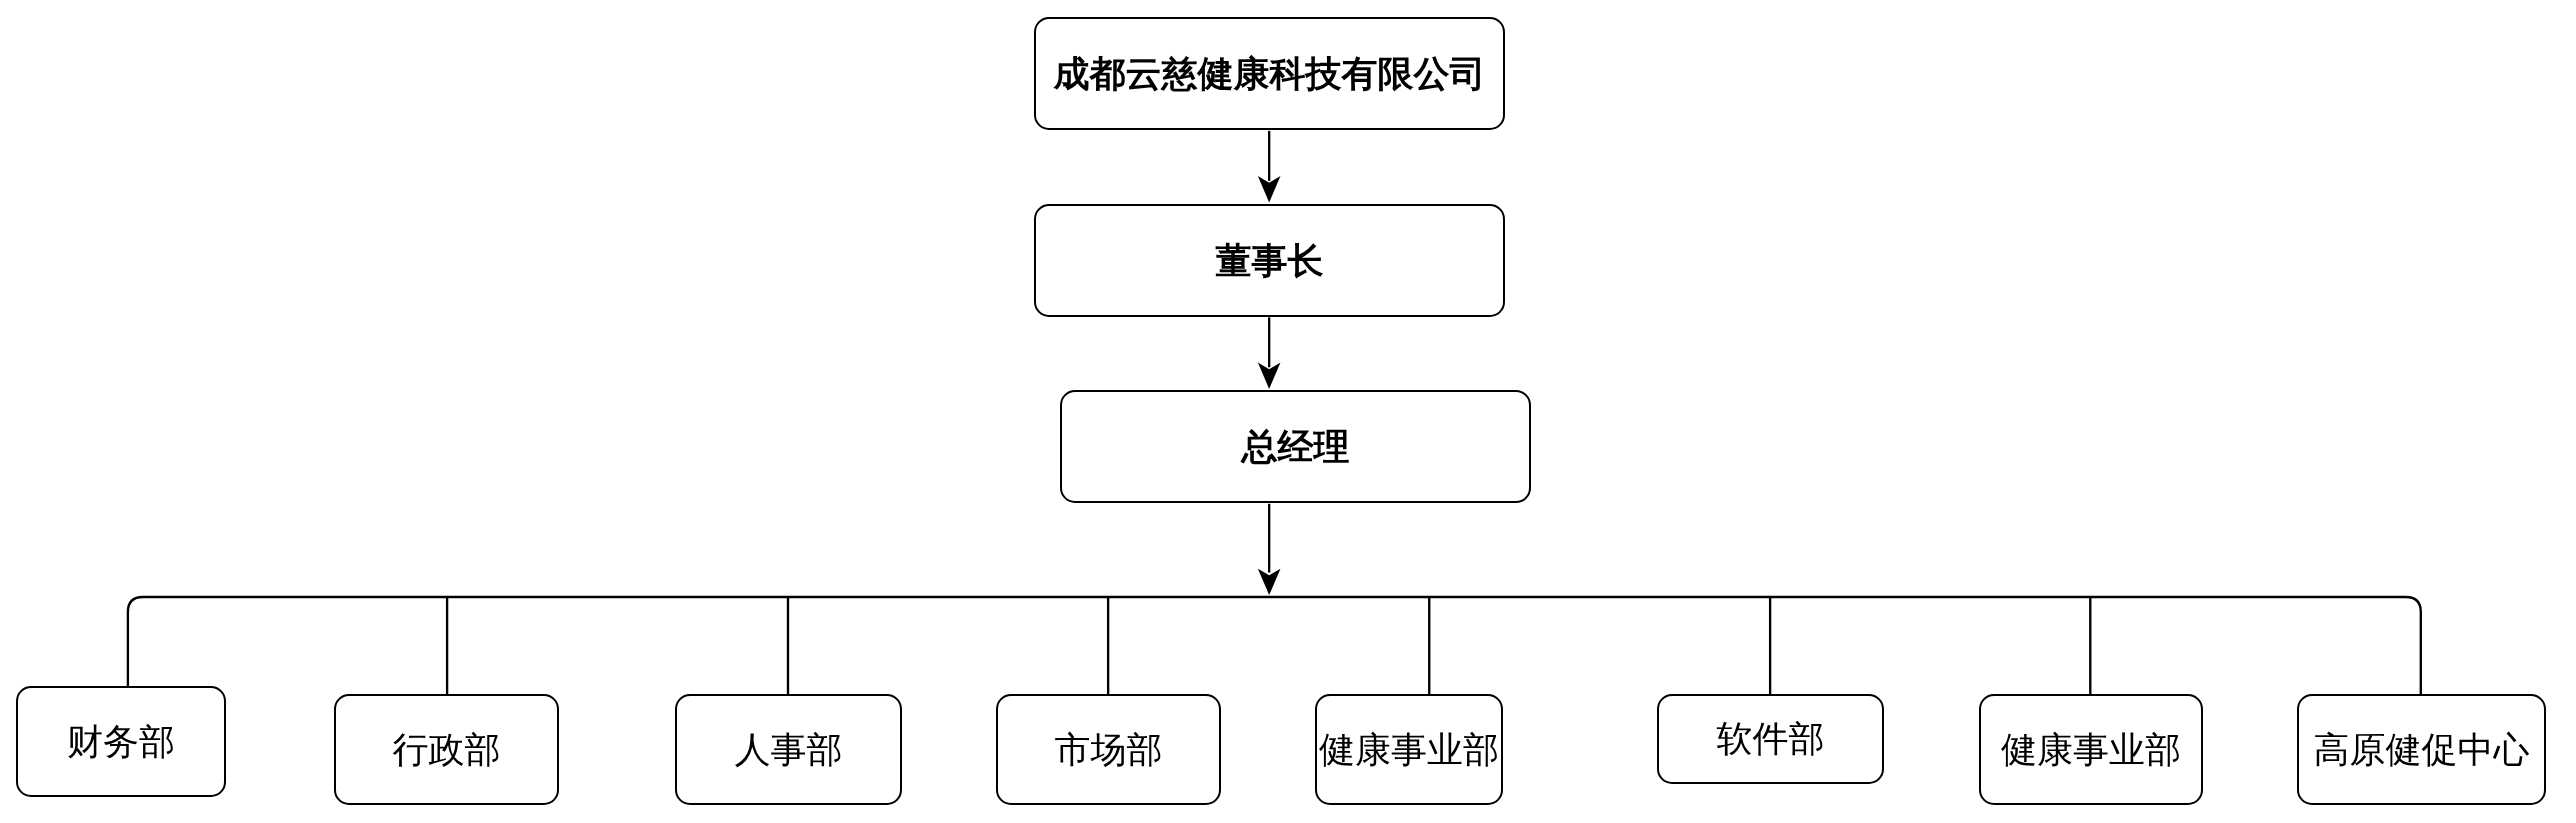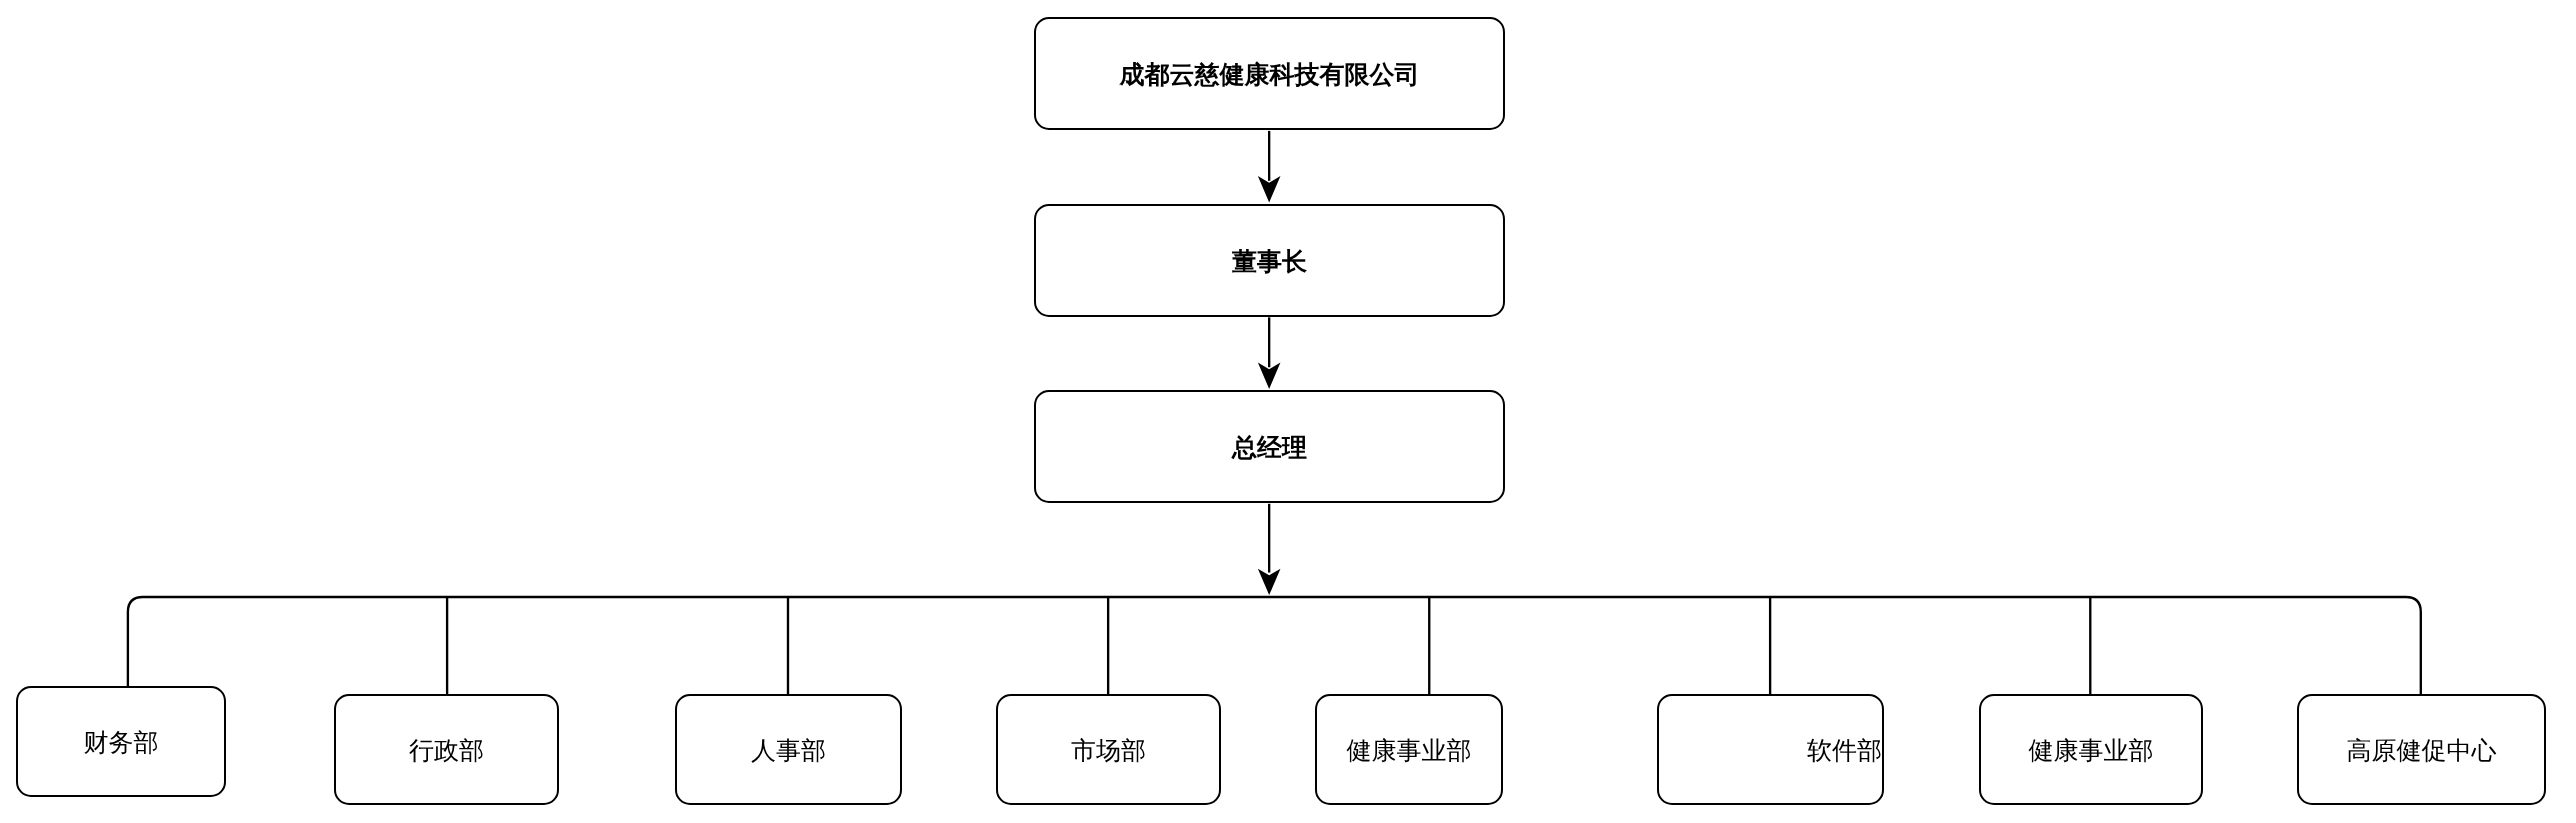--- a/index.html
+++ b/index.html
@@ -20,38 +20,38 @@
     position: absolute;
     box-sizing: border-box;
     background: #ffffff;
     border: 2.4px solid #000000;
     border-radius: 15px;
     display: flex;
     align-items: center;
     justify-content: center;
     text-align: center;
     color: #000000;
-    font-size: 25px;
+    font-size: 36px;
     line-height: 1.2;
     white-space: nowrap;
   }
   .node.bold { font-weight: bold; }
 
   
   #node-company          { left: 1034px; top: 17px;  width: 471px; height: 113px; }
   #node-chairman         { left: 1034px; top: 204px; width: 471px; height: 113px; align-items: center; }
-  #node-general-manager  { left: 1034px; top: 390px; width: 471px; height: 113px; }
+  #node-general-manager  { left: 1060px; top: 390px; width: 471px; height: 113px; }
 
   
   #node-finance          { left: 16px;   top: 686px; width: 210px; height: 111px; }
   #node-admin            { left: 334px;  top: 694px; width: 225px; height: 111px; text-align: center; }
   #node-hr               { left: 675px;  top: 694px; width: 227px; height: 111px; }
   #node-marketing        { left: 996px; top: 694px; width: 225px; height: 111px; }
   #node-health-division  { left: 1315px; top: 694px; width: 188px; height: 111px; }
-  #node-software         { left: 1657px; top: 694px; width: 227px; height: 111px; justify-content: flex-end; }
+  #node-software         { left: 1657px; top: 694px; width: 227px; height: 90px; }
   #node-shuangliu-clinic { left: 1979px; top: 694px; width: 224px; height: 111px; }
   #node-plateau-center   { left: 2297px; top: 694px; width: 249px; height: 111px; }
 
   .edge-stroke { stroke: #000000; stroke-width: 2.5; fill: none; }
   .arrow-head  { fill: #000000; stroke: none; }
 </style>
 </head>
 <body>
 
 <div class="canvas">

